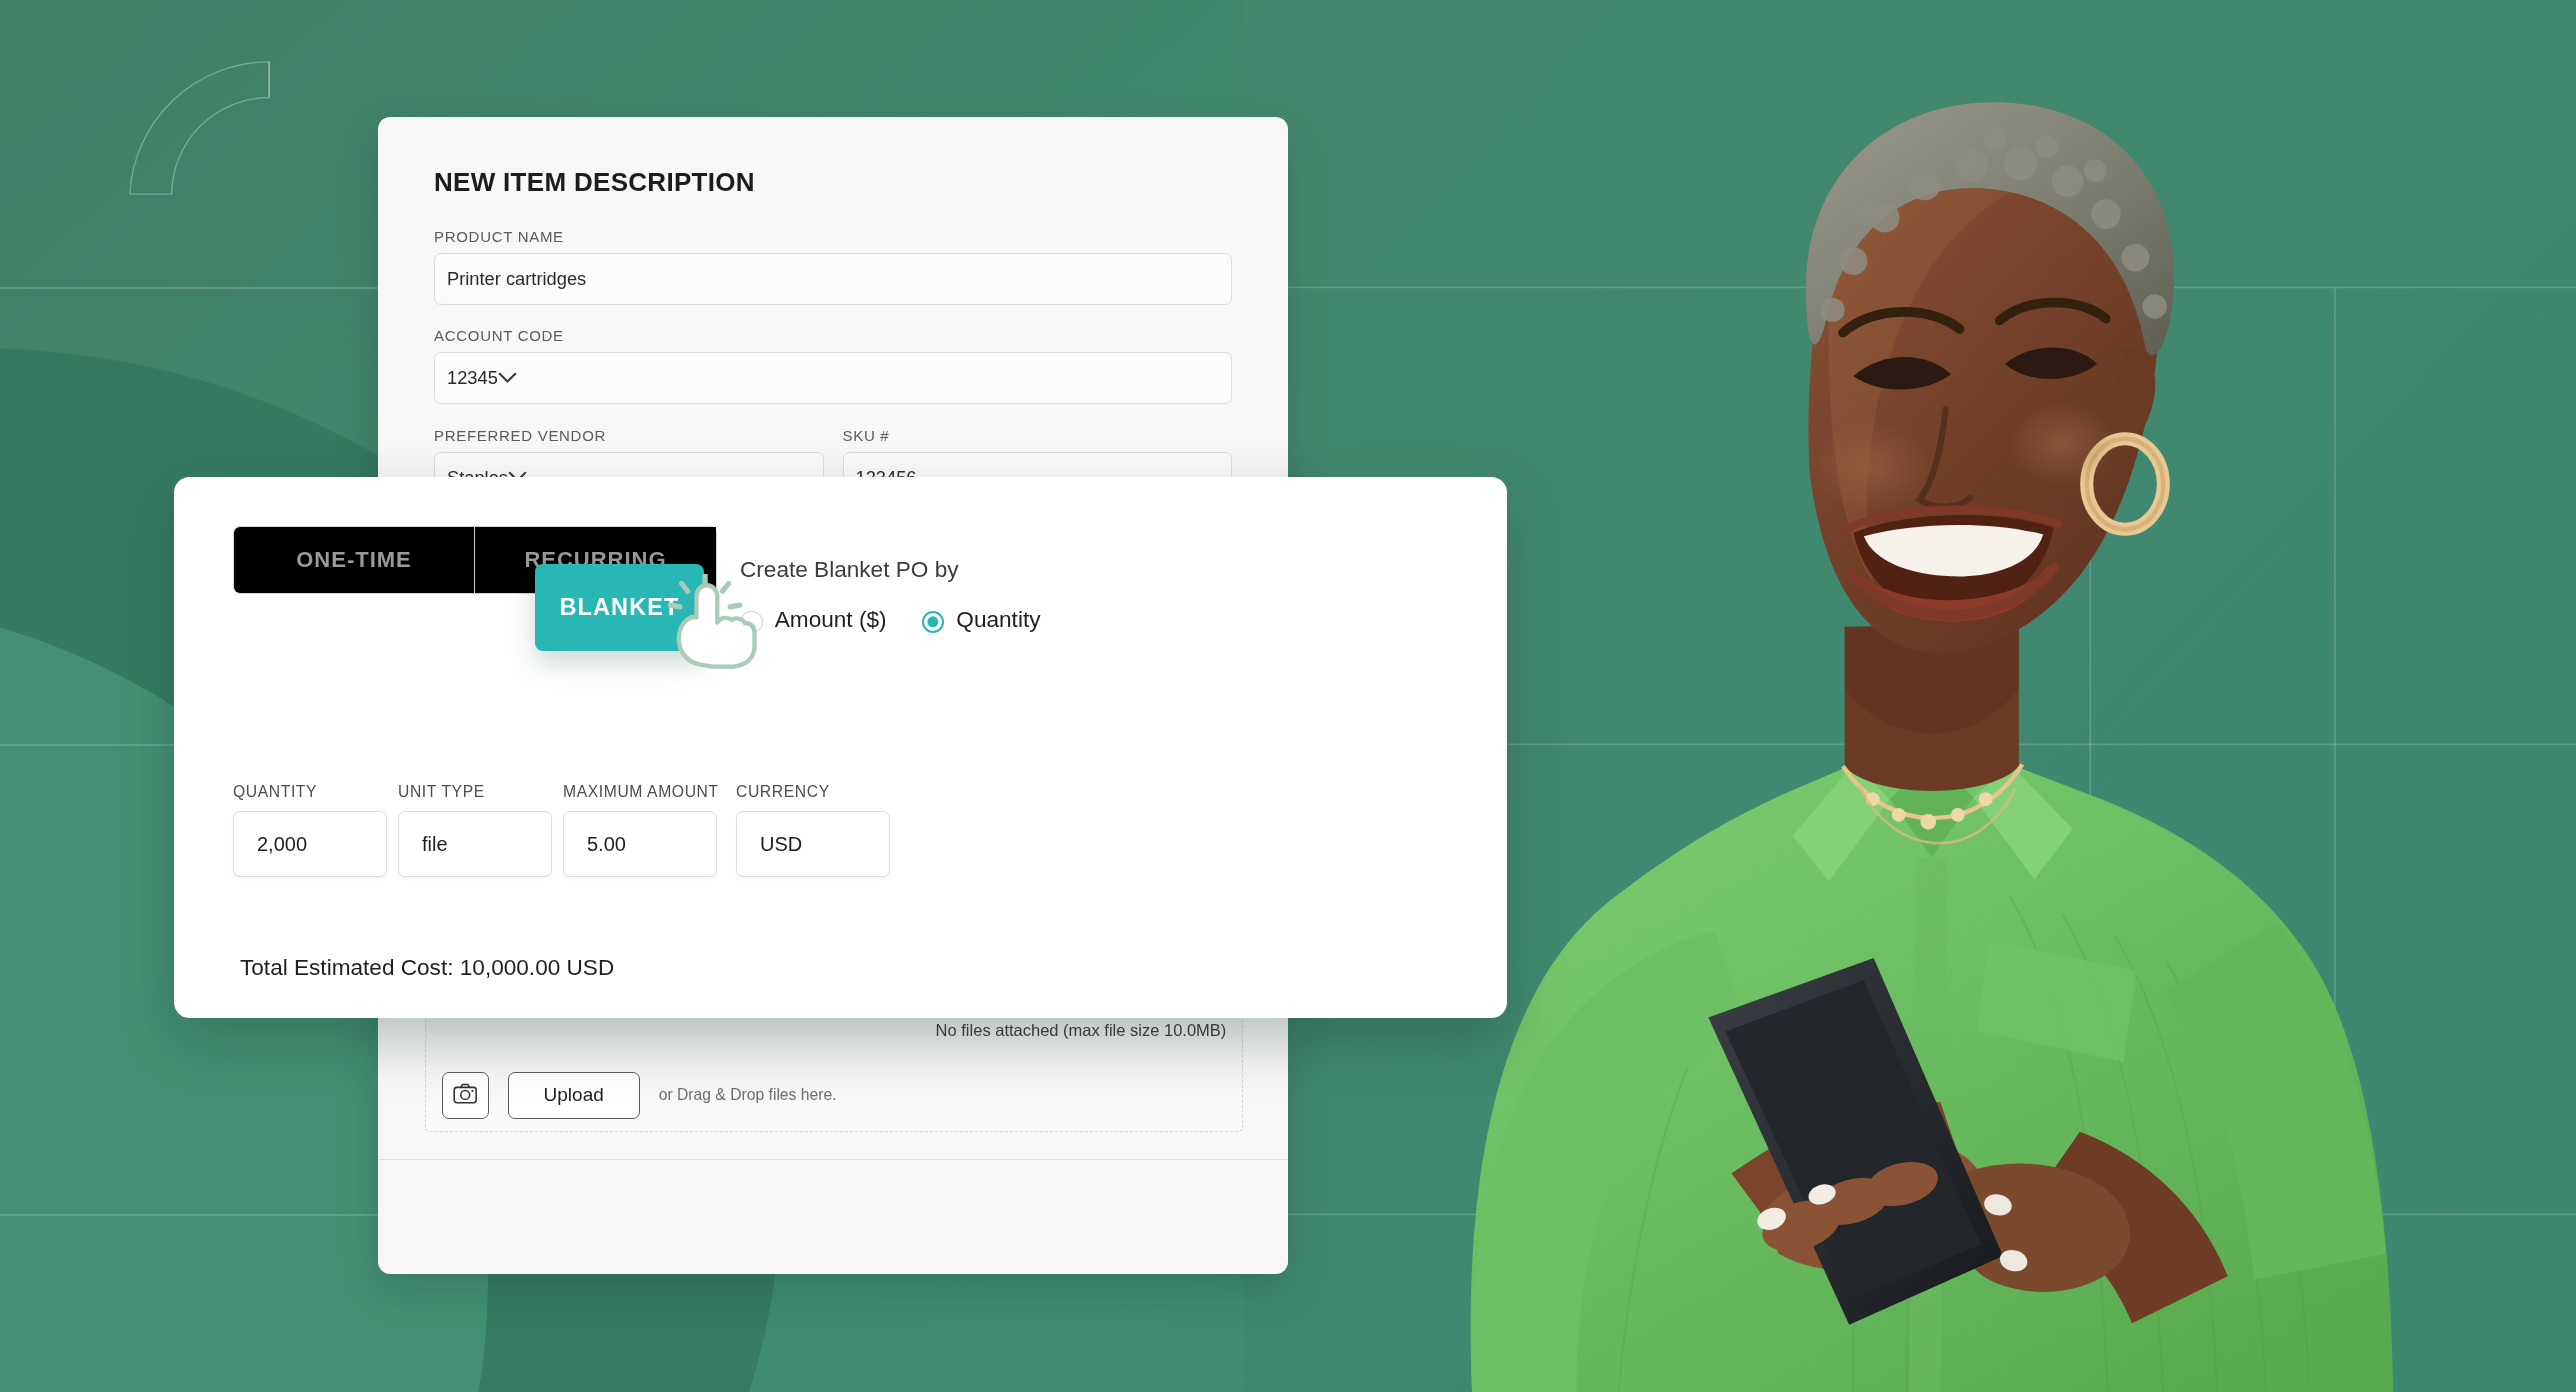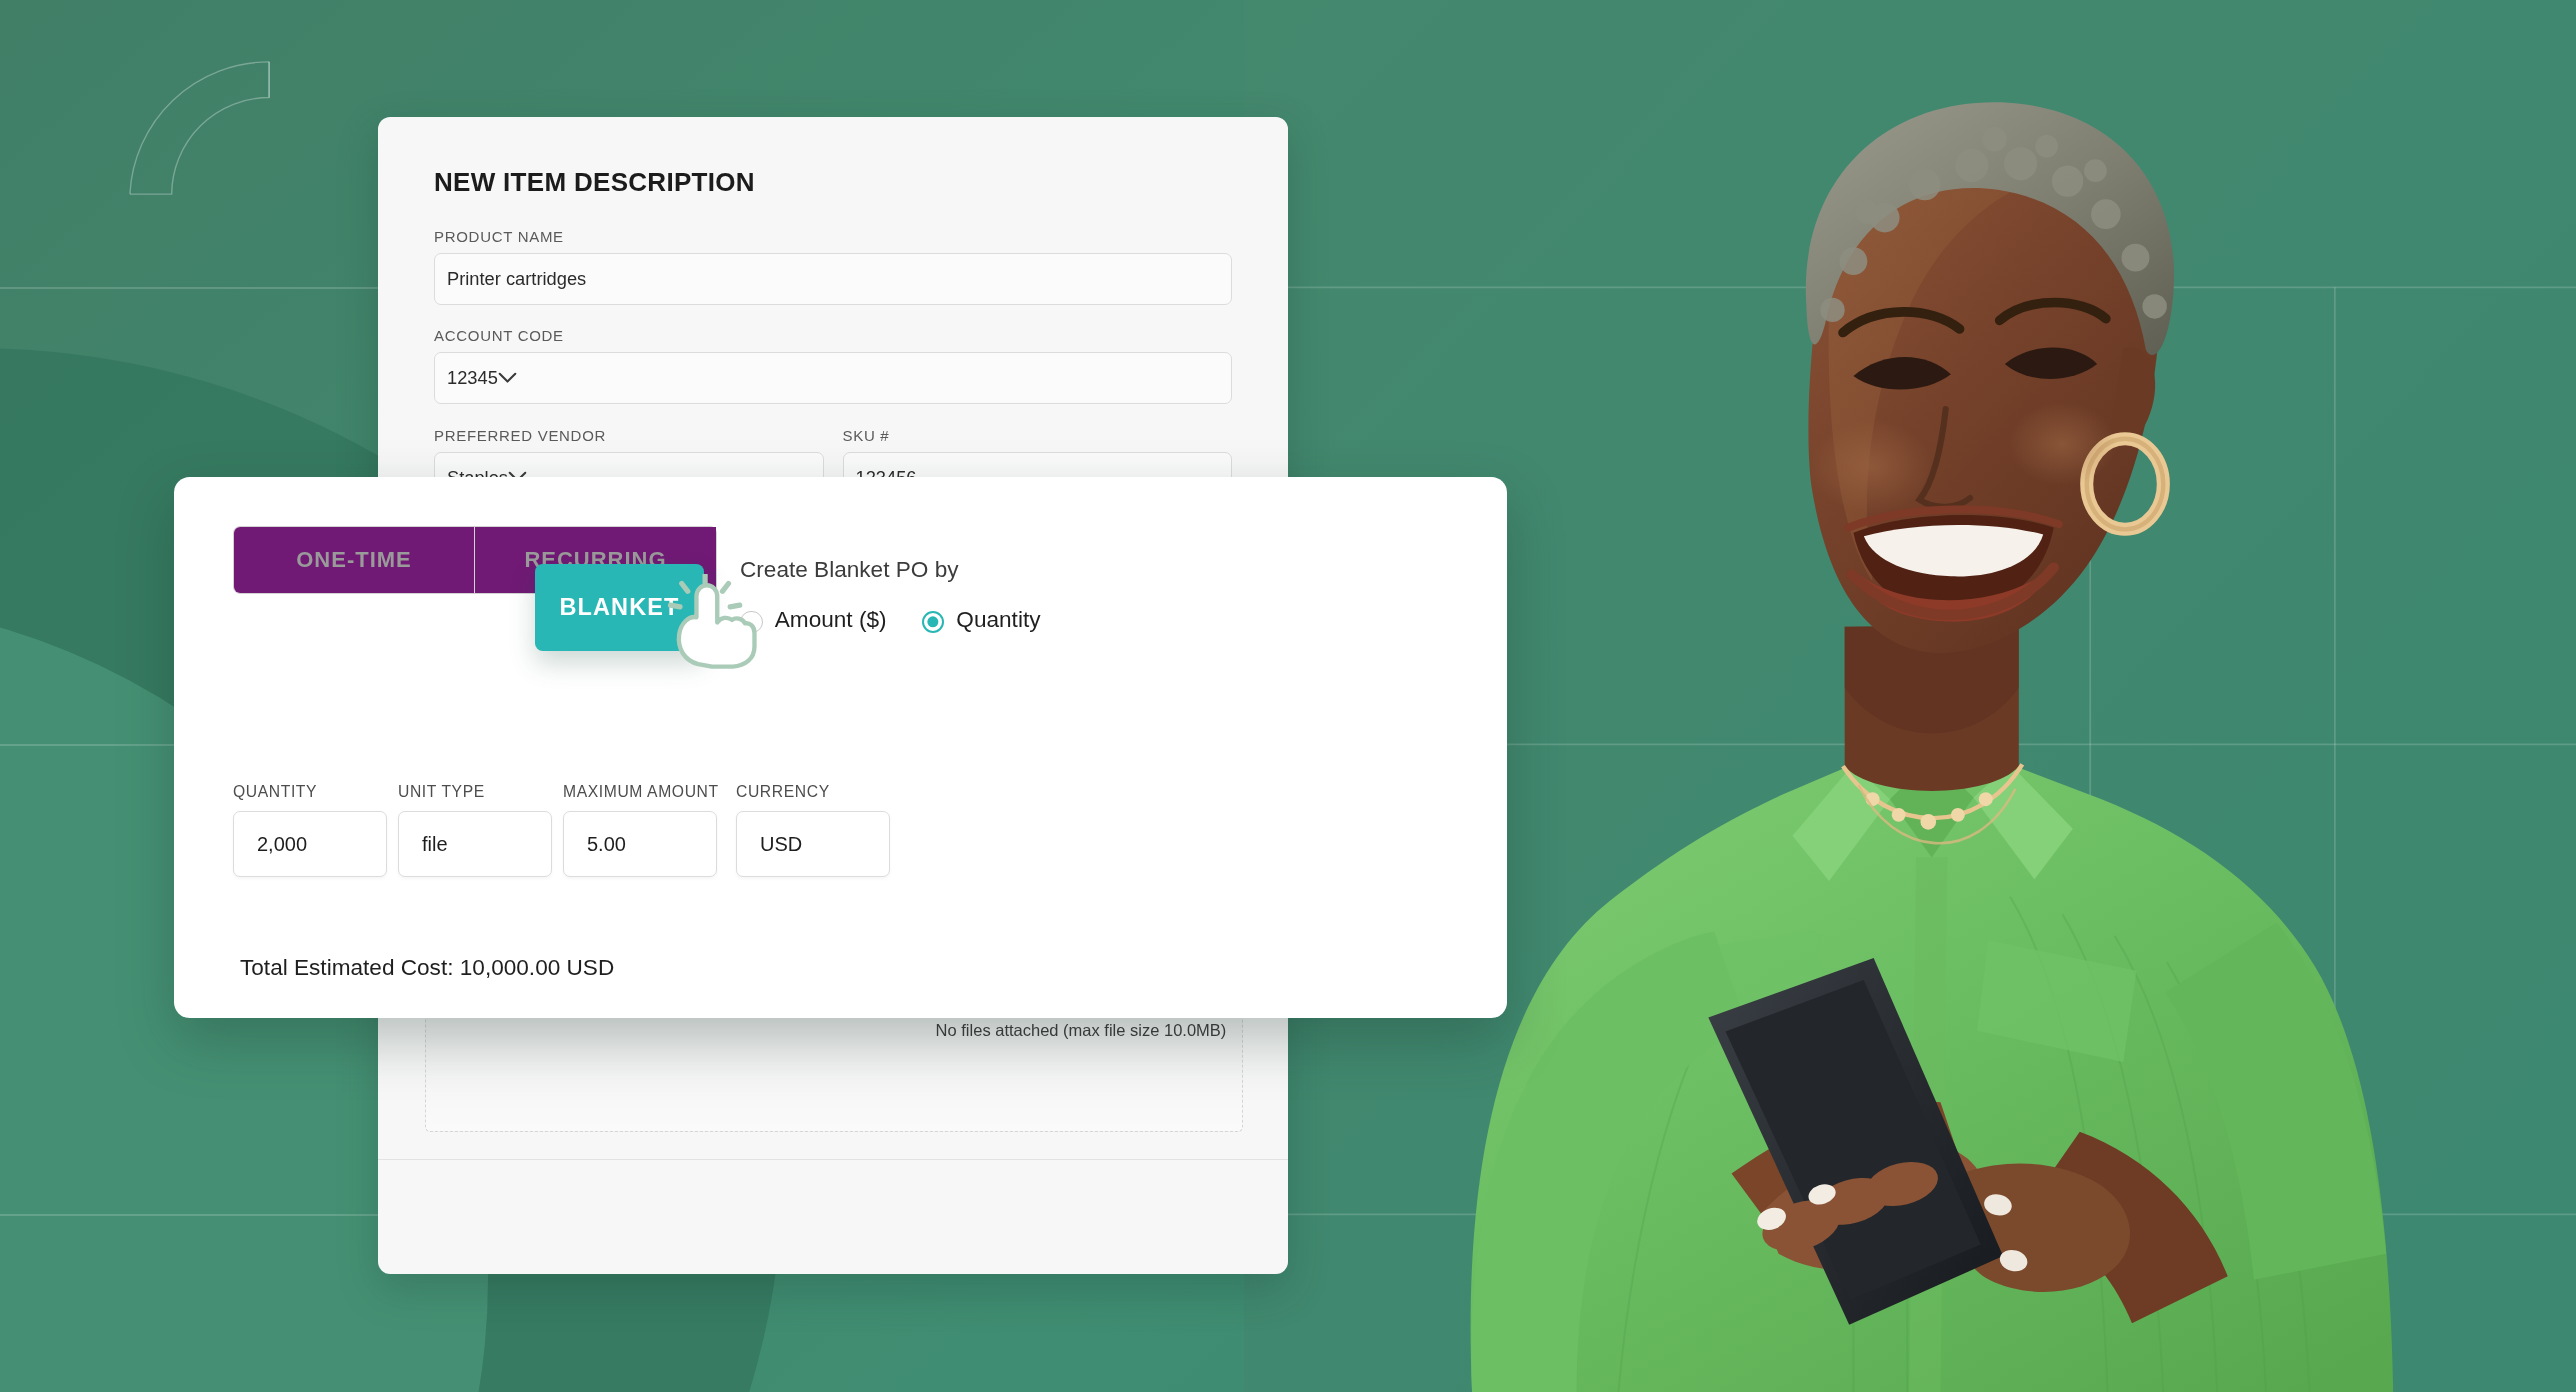--- a/index.html
+++ b/index.html
@@ -195,21 +195,21 @@
     height: 68px;
     background: #fff;
   }
   .seg {
     width: 241px;
     display: flex; align-items: center; justify-content: center;
     font-size: 22px;
     font-weight: 700;
     letter-spacing: 1px;
     color: #9a9a9a;
-    background: #701a75;
+    background: #000000;
     border-right: 1.3px solid #d2d2d2;
     text-align: center;
   }
   .seg:first-child { border-radius: 6.1px 0 0 6.1px; }
   .seg.last { border-right: none; }
 
   .seg-active {
     position: absolute;
     left: 361px; top: 87px;
     width: 169px; height: 87px;
@@ -563,20 +563,34 @@
           <div class="fld">
             <span>123456</span>
           </div>
         </div>
       </div>
     </div>
   </div>
 
   <div class="upload-zone">
     <div class="no-files">No files attached (max file size 10.0MB)</div>
+    <div class="up-row">
+      <div class="cam-btn">
+        <span>
+          <svg width="24.4" height="21" viewBox="0 0 28 24">
+            <rect x="1.4" y="5" width="25.2" height="17.6" rx="3" fill="none" stroke="#333" stroke-width="1.8"></rect>
+            <path d="M9 5 L11 1.6 L17 1.6 L19 5" fill="none" stroke="#333" stroke-width="1.8" stroke-linejoin="round"></path>
+            <circle cx="14" cy="13.6" r="5.1" fill="none" stroke="#333" stroke-width="1.8"></circle>
+            <circle cx="22.4" cy="9" r="1.2" fill="#333"></circle>
+          </svg>
+        </span>
+      </div>
+      <div class="up-btn">Upload</div>
+      <div class="drag-txt">or Drag &amp; Drop files here.</div>
+    </div>
   </div>
   <div class="divider-line"></div>
 
   <div class="card" id="card-front">
     <div class="front-pad">
 
 
       <div class="seg-row">
         <div class="seg-group">
           <div class="seg">ONE-TIME</div>

